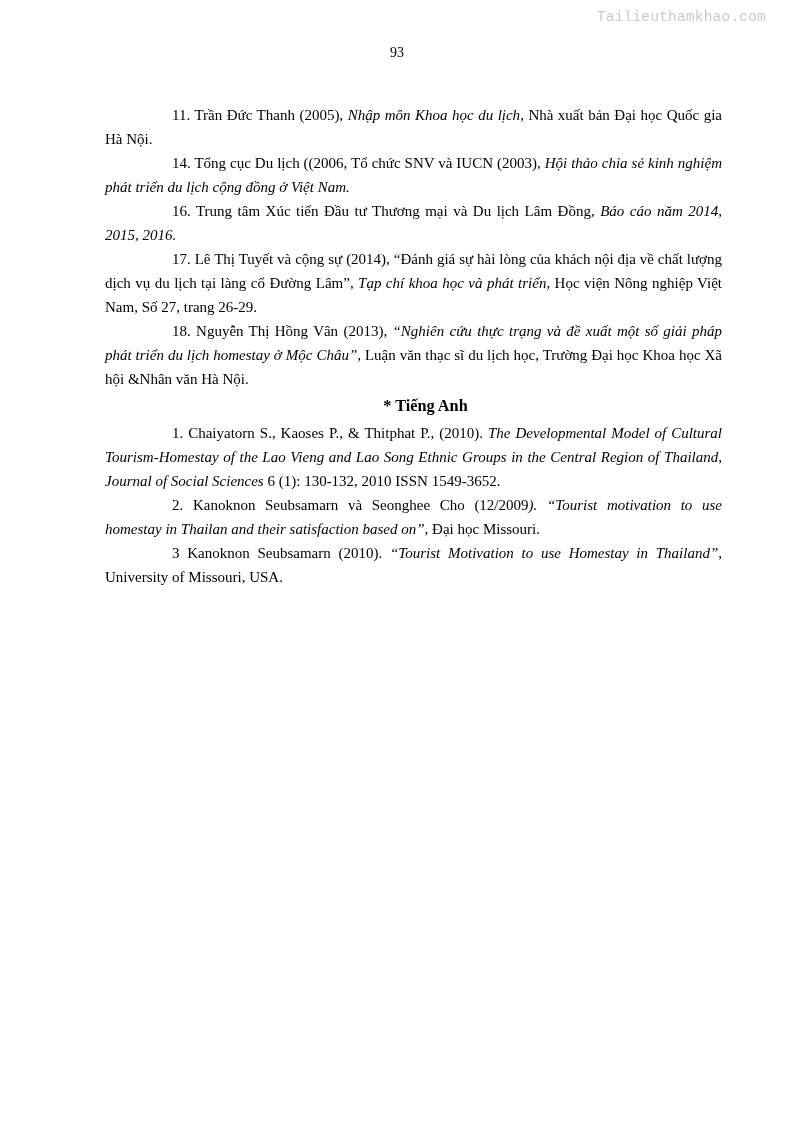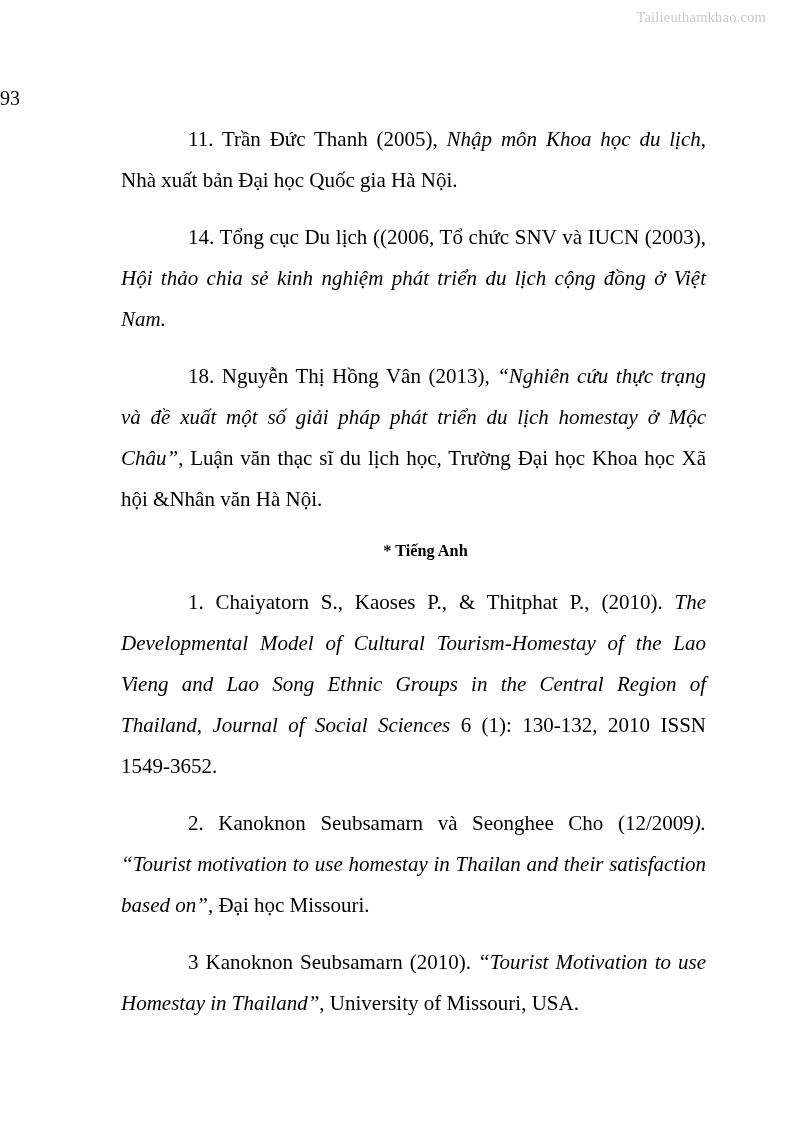--- a/index.html
+++ b/index.html
@@ -17,48 +17,48 @@
     width: 794px;
     height: 1123px;
     background: #ffffff;
     overflow: hidden;
     margin: 0 auto;
   }
   #watermark {
     position: absolute;
     top: 9px;
     right: 28px;
-    font-family: Liberation Serif, serif;
+    font-family: Liberation Mono, monospace;
     font-size: 14.5px;
     letter-spacing: 0.2px;
     color: #c9c9c9;
     white-space: nowrap;
     user-select: none;
   }
   #page-number {
     position: absolute;
     top: 46px;
     left: 0;
     width: 100%;
-    font-size: 20px;
+    text-align: center;
+    font-size: 14px;
     line-height: 1;
-    margin-top: 42px;
   }
   #content {
     position: absolute;
     left: 105px;
     top: 103px;
     width: 617px;
   }
   .ref {
-    margin: 16px;
+    margin: 0;
     text-indent: 67px;
     text-align: justify;
-    font-size: 21px;
-    line-height: 41px;
+    font-size: 15px;
+    line-height: 24px;
     hyphens: none;
     word-spacing: 0px;
   }
   .section-heading {
     margin: 0;
     text-indent: 24px;
     font-size: 16.3px;
     line-height: 30px;
     font-weight: bold;
     text-align: center;
@@ -73,20 +73,22 @@
 
   <div id="watermark">Tailieuthamkhao.com</div>
 
   <div id="page-number">93</div>
 
   <div id="content">
 
     <div>
       <p class="ref"><span class="ro">11. Trần Đức Thanh (2005), </span><span class="it">Nhập môn Khoa học du lịch</span><span class="ro">, Nhà xuất bản Đại học Quốc gia Hà Nội.</span></p>
       <p class="ref"><span class="ro">14. Tổng cục Du lịch ((2006, Tổ chức SNV và IUCN (2003), </span><span class="it">Hội thảo chia sẻ kinh nghiệm phát triển du lịch cộng đồng ở Việt Nam.</span></p>
+      <p class="ref"><span class="ro">16. Trung tâm Xúc tiến Đầu tư Thương mại và Du lịch Lâm Đồng, </span><span class="it">Báo cáo năm 2014, 2015, 2016.</span></p>
+      <p class="ref"><span class="ro">17. Lê Thị Tuyết và cộng sự (2014), “Đánh giá sự hài lòng của khách nội địa về chất lượng dịch vụ du lịch tại làng cổ Đường Lâm”, </span><span class="it">Tạp chí khoa học và phát triển</span><span class="ro">, Học viện Nông nghiệp Việt Nam, Số 27, trang 26-29.</span></p>
       <p class="ref"><span class="ro">18. Nguyễn Thị Hồng Vân (2013), </span><span class="it">“Nghiên cứu thực trạng và đề xuất một số giải pháp phát triển du lịch homestay ở Mộc Châu”</span><span class="ro">, Luận văn thạc sĩ du lịch học, Trường Đại học Khoa học Xã hội &amp;Nhân văn Hà Nội.</span></p>
     </div>
 
     <p class="section-heading">* Tiếng Anh</p>
 
     <div>
       <p class="ref"><span class="ro">1. Chaiyatorn S., Kaoses P., &amp; Thitphat P., (2010). </span><span class="it">The Developmental Model of Cultural Tourism-Homestay of the Lao Vieng and Lao Song Ethnic Groups in the Central Region of Thailand, Journal of Social Sciences</span><span class="ro"> 6 (1): 130-132, 2010 ISSN 1549-3652.</span></p>
       <p class="ref"><span class="ro">2. Kanoknon Seubsamarn và Seonghee Cho (12/2009</span><span class="it">). “Tourist motivation to use homestay in Thailan and their satisfaction based on”</span><span class="ro">, Đại học Missouri.</span></p>
       <p class="ref"><span class="ro">3 Kanoknon Seubsamarn (2010). </span><span class="it">“Tourist Motivation to use Homestay in Thailand”</span><span class="ro">, University of Missouri, USA.</span></p>
     </div>

